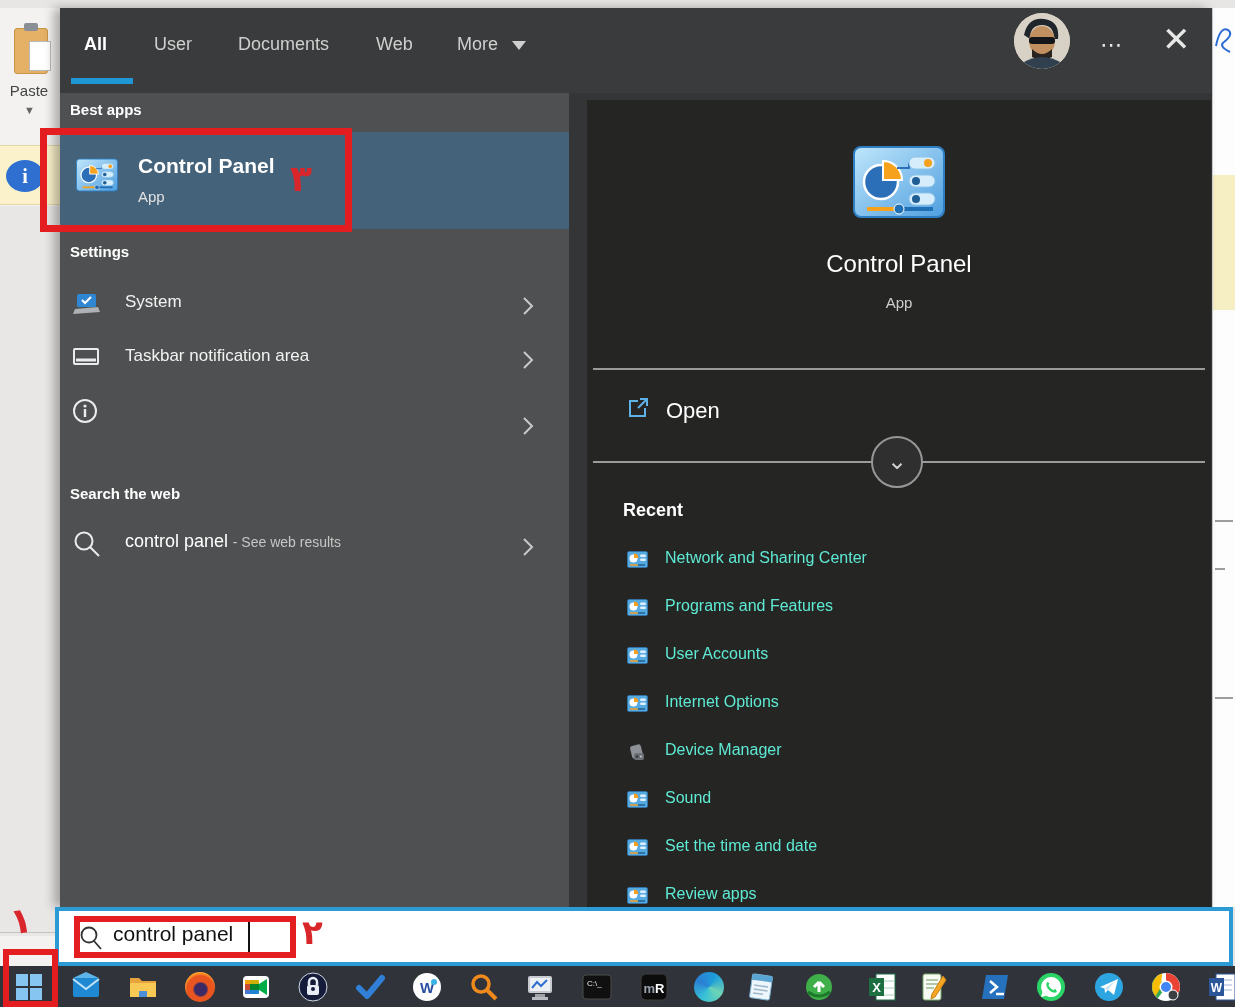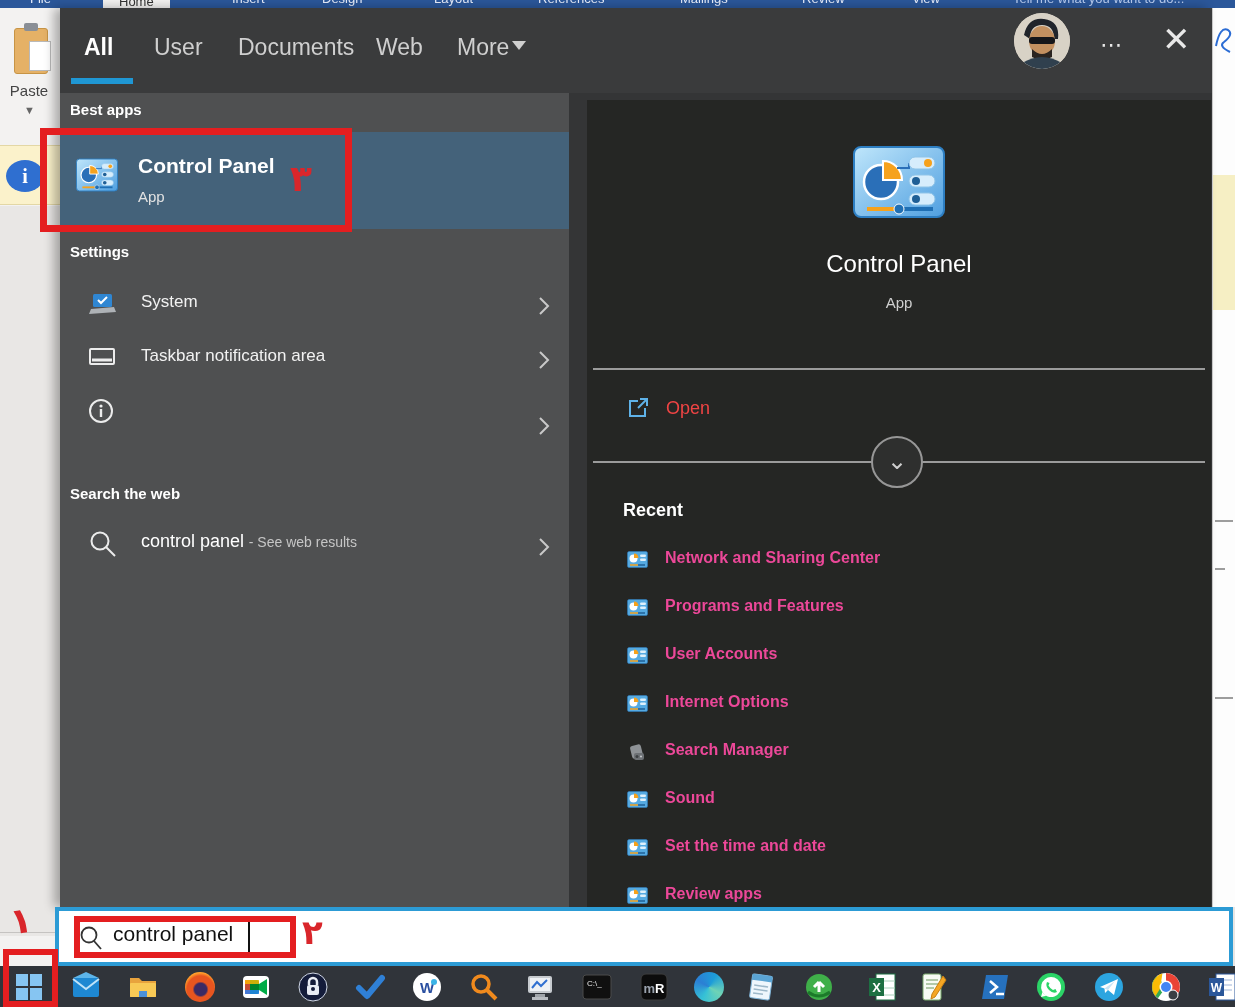--- a/index.html
+++ b/index.html
@@ -23,54 +23,54 @@
   .statusline{position:absolute;left:0;top:924px;width:60px;border-top:1px solid #c5c3c1;}
   .page-status{position:absolute;left:7px;top:932px;font-size:13px;color:#595959;margin-top:40px;}
   #word-right{position:absolute;left:1212px;top:8px;width:23px;height:899px;background:#fdfdfd;z-index:1;border-left:1px solid #cfcfcf;}
   .squiggle{position:absolute;left:1px;top:10px;}
   .yellow-sliver{position:absolute;left:0;top:167px;width:23px;height:135px;background:#f6efc4;}
   .doc-dash{position:absolute;left:2px;width:18px;height:2px;background:#9d9d9d;}
 
   
   #panel{position:absolute;left:60px;top:8px;width:1152px;height:899px;z-index:2;box-shadow:-6px 0 10px rgba(0,0,0,.3);}
   #phead{position:absolute;left:0;top:0;width:1152px;height:85px;background:#3a3b3c;}
-  .tab{position:absolute;top:26px;font-size:23px;color:#cfcfcf;cursor:default;}
+  .tab{position:absolute;top:26px;font-size:18px;color:#cfcfcf;cursor:default;}
   .tab.active{color:#fff;font-weight:bold;}
   .tab-underline{position:absolute;left:11px;top:70px;width:62px;height:6px;background:#1f97d4;}
   .more-caret{position:absolute;left:452px;top:33px;width:0;height:0;border-left:7px solid transparent;border-right:7px solid transparent;border-top:9px solid #cfcfcf;}
   .avatar{position:absolute;left:954px;top:5px;width:56px;height:56px;border-radius:50%;overflow:hidden;background:#ddd6c9;}
   .ellipsis{position:absolute;left:1040px;top:24px;font-size:22px;color:#e8e8e8;letter-spacing:3px;}
   .close-x{position:absolute;left:1102px;top:14px;font-size:34px;font-weight:200;color:#e8e8e8;line-height:1;}
 
   #left-pane{position:absolute;left:0;top:85px;width:509px;height:814px;background:#4f5051;}
   .sec-head{position:absolute;left:10px;font-size:15px;font-weight:bold;color:#fff;}
   .best-row{position:absolute;left:0;top:39px;width:509px;height:97px;background:#44627a;}
   .best-title{position:absolute;left:78px;top:22px;font-size:21px;font-weight:bold;color:#fff;}
   .best-sub{position:absolute;left:78px;top:56px;font-size:15px;color:#e2e2e2;}
-  .srow{position:absolute;left:16px;width:509px;height:50px;}
+  .srow{position:absolute;left:0;width:509px;height:50px;}
   .srow .ric{position:absolute;left:12px;top:12px;}
   .srow .rlbl{position:absolute;left:65px;top:12px;font-size:17px;color:#f2f2f2;}
   .srow .rlbl.wrap{top:4px;width:360px;line-height:30px;}
   .srow .chev{position:absolute;left:462px;top:16px;}
   .web-q{font-size:18px;color:#fff;}
   .web-sfx{font-size:14px;color:#c6c6c6;}
 
   #right-pane{position:absolute;left:509px;top:85px;width:643px;height:814px;background:#343536;}
   #card{position:absolute;left:18px;top:7px;width:624px;height:807px;background:#252624;overflow:hidden;}
   .cp-big{position:absolute;left:266px;top:46px;}
   .pv-title{position:absolute;left:0;top:150px;width:624px;text-align:center;font-size:24px;color:#fff;}
   .pv-sub{position:absolute;left:0;top:194px;width:624px;text-align:center;font-size:15px;color:#cfcfcf;}
   .divider{position:absolute;left:6px;width:612px;height:2px;background:#9b9b9b;}
   .open-row{position:absolute;left:0;top:288px;width:624px;height:44px;}
-  .open-row .olbl{position:absolute;left:79px;top:10px;font-size:18px;color:#ef4444;}
+  .open-row .olbl{position:absolute;left:79px;top:10px;font-size:22px;color:#ffffff;}
   .chev-circle{position:absolute;left:284px;top:336px;width:52px;height:52px;border-radius:50%;background:#2e2f2e;border:2px solid #979797;color:#cfcfcf;text-align:center;font-size:24px;line-height:46px;}
   .recent-head{position:absolute;left:36px;top:400px;font-size:18px;font-weight:bold;color:#fff;}
   .ritem{position:absolute;left:0;width:624px;height:48px;}
   .ritem .ric{position:absolute;left:40px;top:14px;}
-  .ritem .rlbl{position:absolute;left:78px;top:12px;font-size:16px;color:#ec4899;font-weight:bold;}
+  .ritem .rlbl{position:absolute;left:78px;top:12px;font-size:16px;color:#5eead4;}
 
   
   #searchbar{position:absolute;left:55px;top:907px;width:1178px;height:59px;background:#fff;border:4px solid #2c9bd5;z-index:3;}
   #searchbar input{position:absolute;left:52px;top:10px;width:700px;border:none;outline:none;font-size:21px;color:#111;background:transparent;}
   .bar-mag{position:absolute;left:20px;top:14px;}
   .text-caret{position:absolute;left:189px;top:11px;width:2px;height:30px;background:#111;}
 
   
   #taskbar{position:absolute;left:0;top:966px;width:1235px;height:41px;background:#30343a;z-index:4;}
   .tb{position:absolute;top:6px;width:30px;height:30px;}
@@ -78,32 +78,20 @@
 
   
   .anno{position:absolute;border:6px solid #e41e20;z-index:6;}
   .anno-num{position:absolute;color:#d9262b;font-weight:bold;z-index:6;font-family:"DejaVu Sans",sans-serif;}
 </style>
 </head>
 <body>
 
 <div id="screen">
 
-  <div id="ribbon">
-    <span class="rtab" style="left:30px">File</span>
-    <span class="rtab home" style="left:103px">Home</span>
-    <span class="rtab" style="left:232px">Insert</span>
-    <span class="rtab" style="left:322px">Design</span>
-    <span class="rtab" style="left:434px">Layout</span>
-    <span class="rtab" style="left:538px">References</span>
-    <span class="rtab" style="left:680px">Mailings</span>
-    <span class="rtab" style="left:802px">Review</span>
-    <span class="rtab" style="left:912px">View</span>
-    <span class="tellme" style="left:1013px">Tell me what you want to do...</span>
-  </div>
 
   <div id="word-left">
     <div class="clipboard">
         <div class="clip"></div>
         <div class="page"></div>
       </div>
     <div class="paste-lbl">Paste</div>
     <div class="paste-caret">▼</div>
     <div class="info-band">
       <div class="info-circle">i</div>
@@ -317,21 +305,21 @@
             </svg>
           <span class="rlbl">User Accounts</span>
         </div>
         <div class="ritem" style="top:629px">
           <svg class="ric" width="21" height="19" viewBox="0 0 42 38">
               <rect x="8" y="4" width="22" height="26" rx="5" fill="#8e9296" transform="rotate(-14 19 17)"></rect>
               <rect x="14" y="20" width="20" height="14" rx="4" fill="#6d7175"></rect>
               <circle cx="20" cy="27" r="3" fill="#3d4043"></circle>
               <circle cx="28" cy="27" r="2" fill="#c9cccf"></circle>
             </svg>
-          <span class="rlbl">Search Manager</span>
+          <span class="rlbl">Device Manager</span>
         </div>
         <div class="ritem" style="top:677px">
           <svg class="ric" width="21" height="17" viewBox="0 0 42 34">
               <rect x="1" y="1" width="40" height="32" rx="3" fill="#55aae2" stroke="#2d7ec2"></rect>
               <circle cx="13" cy="15" r="8" fill="#fff"></circle>
               <path d="M14 14 L14 5 A9.5 9.5 0 0 1 23 14 Z" fill="#f6a21d"></path>
               <rect x="26" y="7" width="12" height="5" rx="2.5" fill="#dff0fb"></rect>
               <rect x="26" y="15" width="12" height="5" rx="2.5" fill="#dff0fb"></rect>
               <line x1="6" y1="28" x2="22" y2="28" stroke="#f6a21d" stroke-width="3"></line>
               <line x1="22" y1="28" x2="36" y2="28" stroke="#1f5f96" stroke-width="3"></line>

